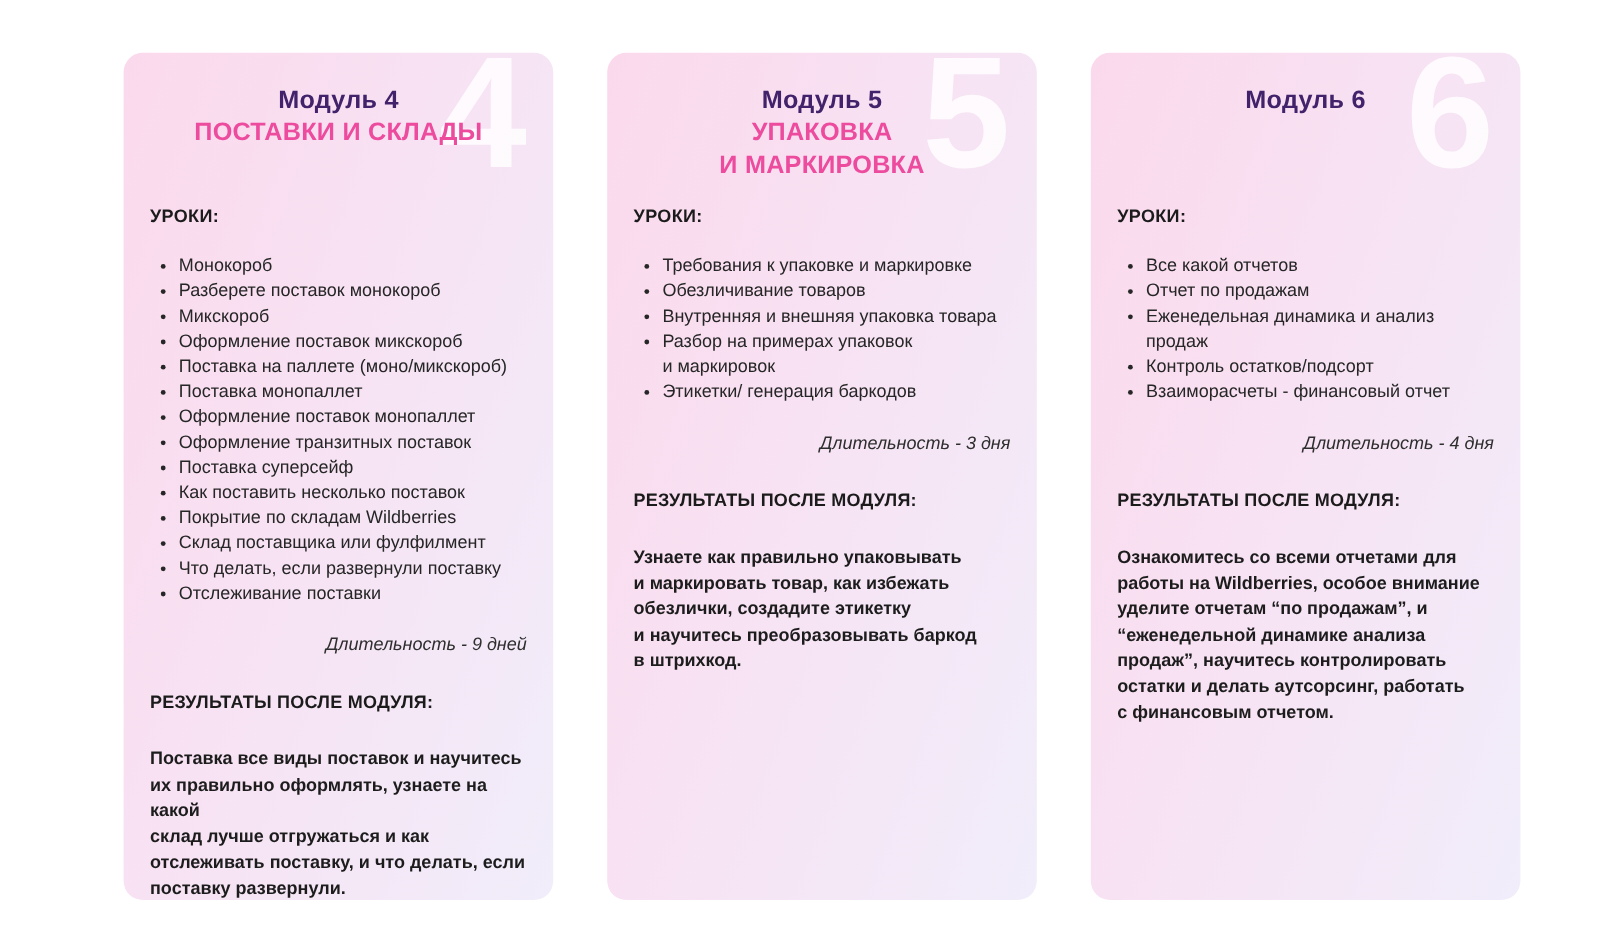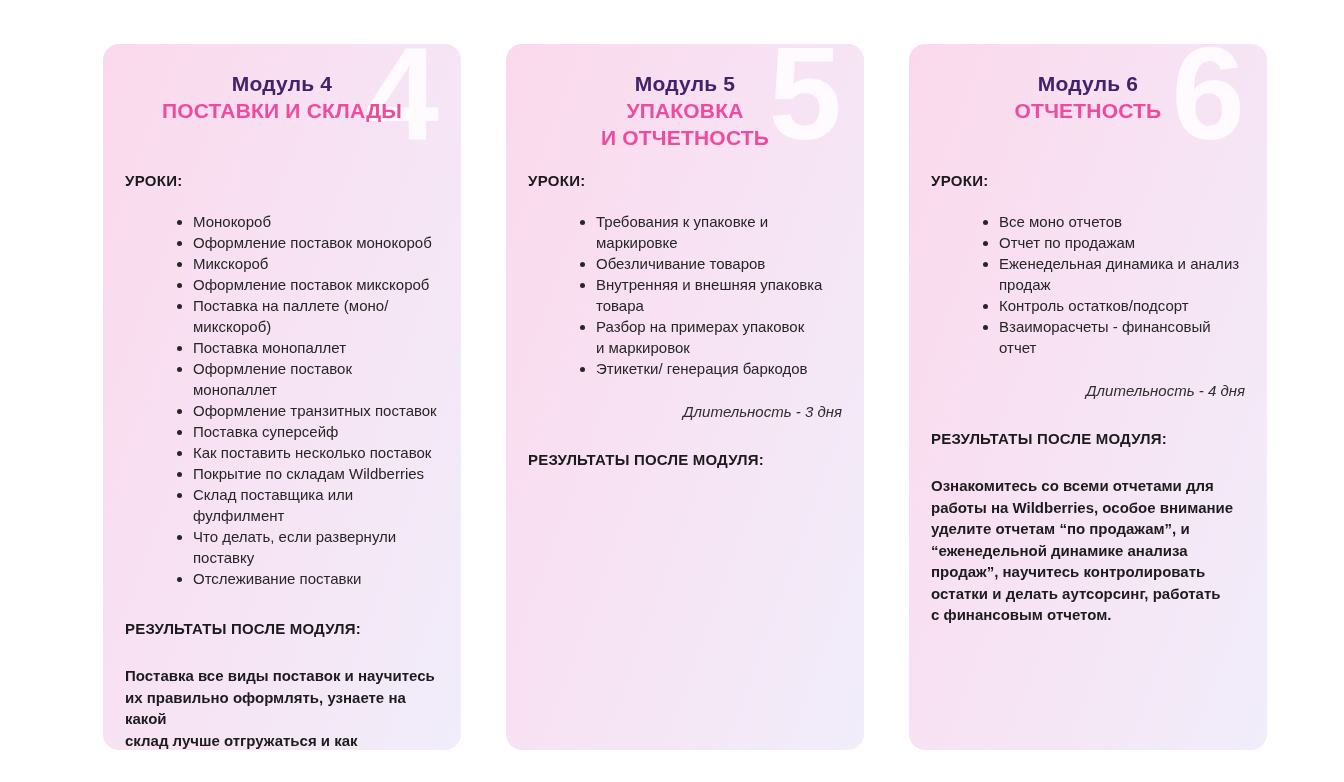--- a/index.html
+++ b/index.html
@@ -73,21 +73,20 @@
     z-index: 1;
     margin: 22px 0 0 0;
     padding: 0 0 0 24px;
     list-style: disc;
   }
   ul.lessons li {
     font-size: 15px;
     line-height: 21px;
     color: #262626;
     white-space: pre-line;
-    margin-left: 44px;
   }
   .duration {
     margin-top: 24px;
     font-size: 15px;
     font-style: italic;
     color: #2e2e2e;
     text-align: right;
   }
   .results-heading {
     margin-top: 31px;
@@ -112,71 +111,76 @@
 
   <section class="card">
     <div class="watermark">4</div>
     <div class="card-header">
       <div class="module-label">Модуль 4</div>
       <div class="module-title">ПОСТАВКИ И СКЛАДЫ</div>
     </div>
     <div class="lessons-heading">УРОКИ:</div>
     <ul class="lessons">
       <li>Монокороб</li>
-      <li>Оформление поставок монокороб</li>
+      <li>Разберете поставок монокороб</li>
       <li>Микскороб</li>
       <li>Оформление поставок микскороб</li>
       <li>Поставка на паллете (моно/микскороб)</li>
       <li>Поставка монопаллет</li>
       <li>Оформление поставок монопаллет</li>
       <li>Оформление транзитных поставок</li>
       <li>Поставка суперсейф</li>
       <li>Как поставить несколько поставок</li>
       <li>Покрытие по складам Wildberries</li>
       <li>Склад поставщика или фулфилмент</li>
       <li>Что делать, если развернули поставку</li>
       <li>Отслеживание поставки</li>
     </ul>
+    <div class="duration">Длительность - 9 дней</div>
     <div class="results-heading">РЕЗУЛЬТАТЫ ПОСЛЕ МОДУЛЯ:</div>
     <div class="results">Поставка все виды поставок и научитесь
 их правильно оформлять, узнаете на какой
 склад лучше отгружаться и как
 отслеживать поставку, и что делать, если
 поставку развернули.</div>
   </section>
 
   <section class="card">
     <div class="watermark">5</div>
     <div class="card-header">
       <div class="module-label">Модуль 5</div>
       <div class="module-title">УПАКОВКА
-И ОТЧЕТНОСТЬ</div>
+И МАРКИРОВКА</div>
     </div>
     <div class="lessons-heading">УРОКИ:</div>
     <ul class="lessons">
       <li>Требования к упаковке и маркировке</li>
       <li>Обезличивание товаров</li>
       <li>Внутренняя и внешняя упаковка товара</li>
       <li>Разбор на примерах упаковок
 и маркировок</li>
       <li>Этикетки/ генерация баркодов</li>
     </ul>
     <div class="duration">Длительность - 3 дня</div>
     <div class="results-heading">РЕЗУЛЬТАТЫ ПОСЛЕ МОДУЛЯ:</div>
+    <div class="results">Узнаете как правильно упаковывать
+и маркировать товар, как избежать
+обезлички, создадите этикетку
+и научитесь преобразовывать баркод
+в штрихкод.</div>
   </section>
 
   <section class="card">
     <div class="watermark">6</div>
     <div class="card-header">
       <div class="module-label">Модуль 6</div>
-      <div class="module-title">ОТЧЕТНОСТЬ</div>
     </div>
     <div class="lessons-heading">УРОКИ:</div>
     <ul class="lessons">
-      <li>Все моно отчетов</li>
+      <li>Все какой отчетов</li>
       <li>Отчет по продажам</li>
       <li>Еженедельная динамика и анализ
 продаж</li>
       <li>Контроль остатков/подсорт</li>
       <li>Взаиморасчеты - финансовый отчет</li>
     </ul>
     <div class="duration">Длительность - 4 дня</div>
     <div class="results-heading">РЕЗУЛЬТАТЫ ПОСЛЕ МОДУЛЯ:</div>
     <div class="results">Ознакомитесь со всеми отчетами для
 работы на Wildberries, особое внимание

